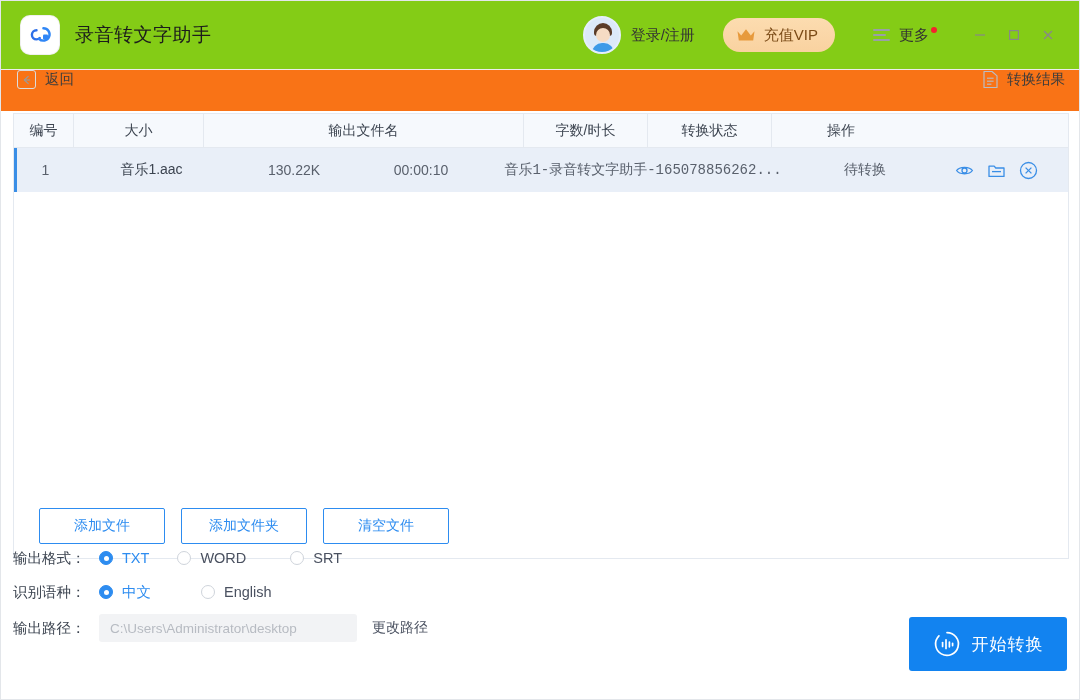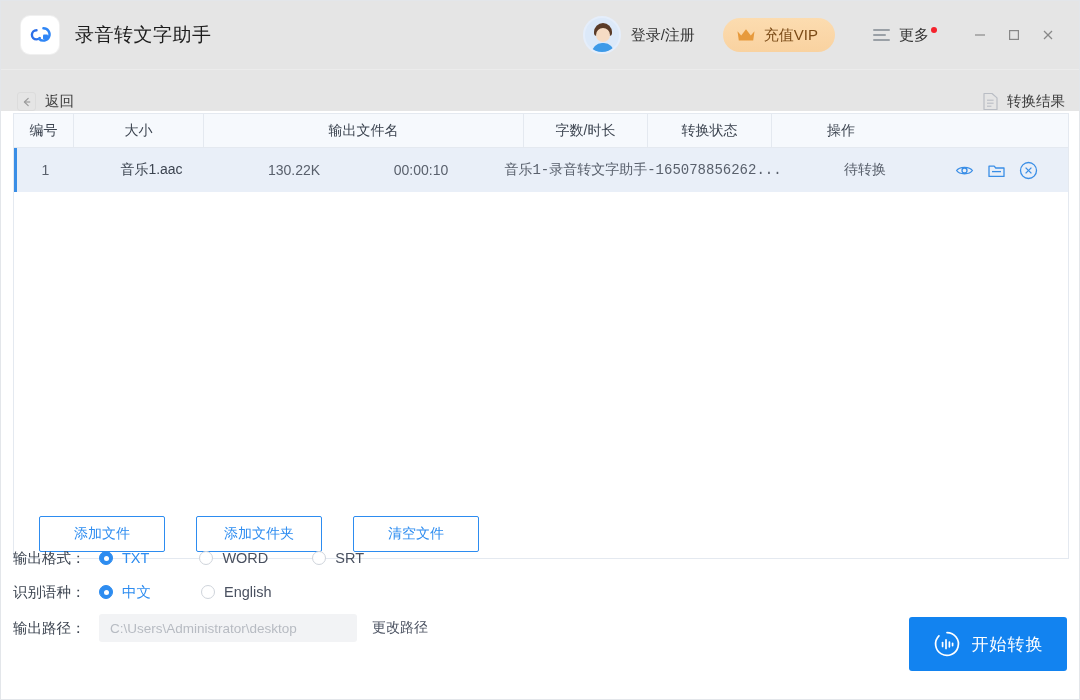--- a/index.html
+++ b/index.html
@@ -15,21 +15,21 @@
     position: relative;
     background: #ffffff;
     border: 1px solid #e3e6ea;
   }
 
   
   .titlebar {
     height: 69px;
     display: flex;
     align-items: center;
-    background: #e5e5e5;
+    background: #84cc16;
     border-bottom: 1px solid #ececec;
     padding: 0 14px 0 20px;
   }
   .logo-box {
     width: 38px; height: 38px;
     border-radius: 9px;
     background: #ffffff;
     box-shadow: 0 0 0 1px #f0f0f0;
     display: flex; align-items: center; justify-content: center;
     flex: none;
@@ -109,23 +109,23 @@
 
   .winbtn {
     width: 34px; height: 34px;
     display: flex; align-items: center; justify-content: center;
     cursor: pointer; color: #888;
   }
 
   
   .subbar {
     height: 41px;
-    display: flex; align-items: flex-end;
+    display: flex; align-items: flex-start;
     padding: 0 14px 0 16px;
-    background: #e5e5e5;
+    background: #f97316;
   }
   .back-btn { display: flex; align-items: center; cursor: pointer; }
   .back-ico {
     width: 19px; height: 19px;
     border: 1px solid #dcdcdc; border-radius: 3px;
     display: flex; align-items: center; justify-content: center;
     color: #9b9b9b; flex: none;
   }
   .back-label { font-size: 14.5px; color: #3c3c3c; margin-left: 9px; }
   .result-btn { display: flex; align-items: center; cursor: pointer; margin-left: auto; }
@@ -180,22 +180,22 @@
   .c1 { width: 155px; }
   .c2 { width: 130px; }
   .c3 { width: 124px; }
   .c4 { width: 320px; }
   .c5 { width: 124px; }
   .c6 { width: 138px; }
 
   
   .filebtns {
     position: absolute;
-    left: 25px; bottom: 6px;
-    display: flex; gap: 31px;
+    left: 25px; bottom: 14px;
+    display: flex; gap: 16px;
   }
   .obtn {
     width: 126px; height: 36px;
     border: 1px solid #2d8cf0;
     background: #fff;
     color: #2d8cf0;
     font-size: 14px;
     border-radius: 2px;
     cursor: pointer;
     font-family: inherit;
@@ -387,21 +387,21 @@
       <button class="obtn">添加文件</button>
       <button class="obtn">添加文件夹</button>
       <button class="obtn">清空文件</button>
     </div>
   </div>
 
   <div class="settings">
 
     <div class="srow">
       <span class="slabel">输出格式：</span>
-      <span class="radio" style="margin-right:50px">
+      <span class="radio" style="margin-right:28px">
         <span class="dot on"></span>
         <span class="rlabel sel">TXT</span>
       </span>
       <span class="radio" style="margin-right:44px">
         <span class="dot"></span>
         <span class="rlabel">WORD</span>
       </span>
       <span class="radio">
         <span class="dot"></span>
         <span class="rlabel">SRT</span>

